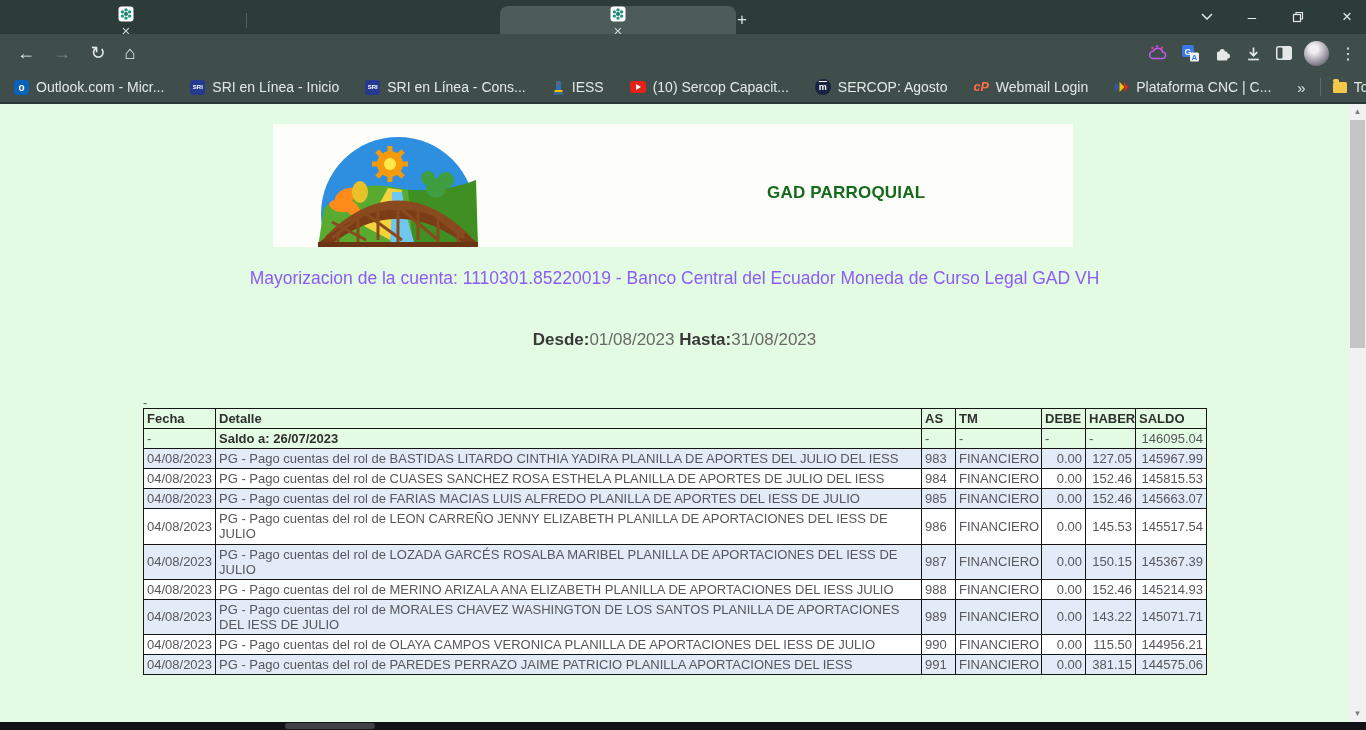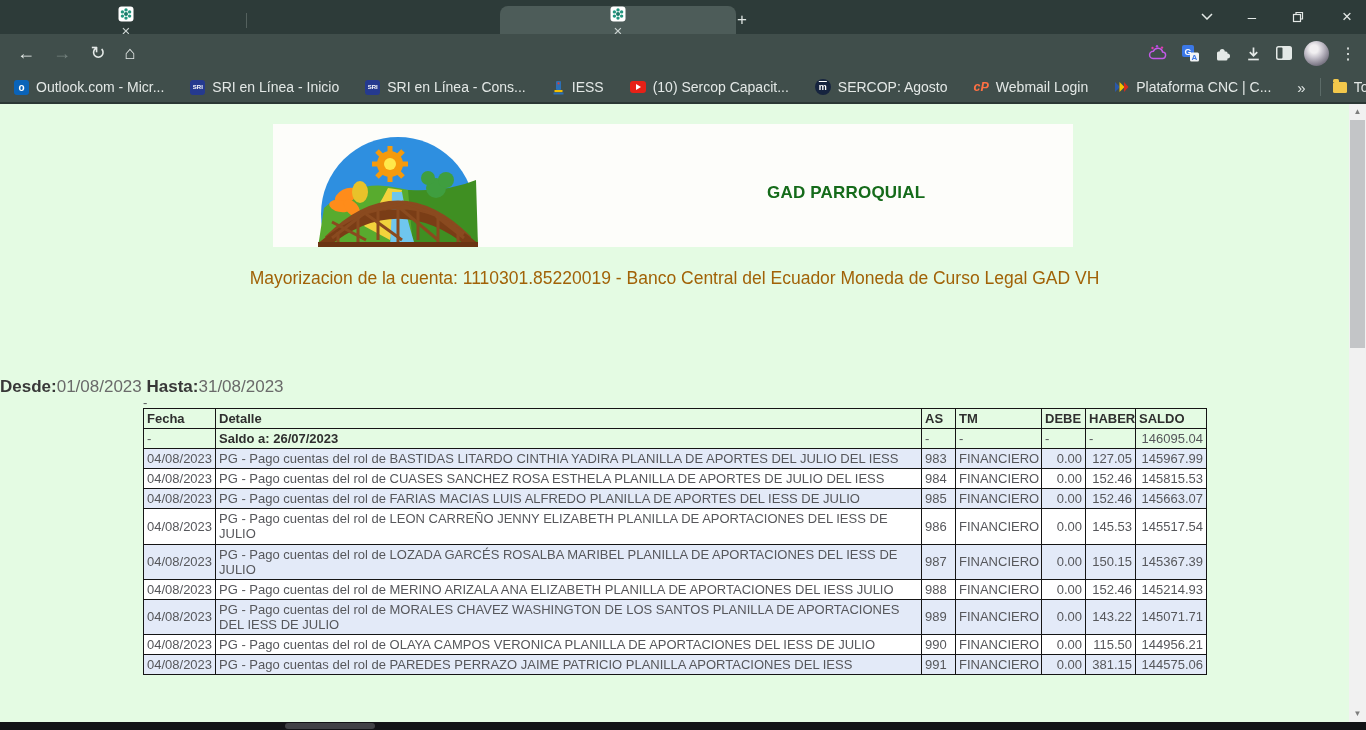--- a/index.html
+++ b/index.html
@@ -50,22 +50,22 @@
   .ic-folder { width:14px; height:11px; background:#f3c84b; border-radius:1.5px; position:relative; }
   .ic-folder::before { content:""; position:absolute; left:0; top:-3px; width:6px; height:3px; background:#f3c84b; border-radius:1.5px 1.5px 0 0; }
 
   
   .page { position:absolute; left:0; top:104px; width:1366px; height:618px; background:#e4fbe3; overflow:hidden; }
   .banner { position:absolute; left:273px; top:20px; width:800px; height:123px; background:#fdfdfa; }
   .brand-name { position:absolute; left:320px; top:24px; font-size:51px; font-weight:bold; letter-spacing:-1px;
                 background:linear-gradient(100deg,#e8611f 0%, #d8341f 55%, #cc2027 100%); -webkit-background-clip:text; background-clip:text; color:transparent; white-space:nowrap; }
   .brand-org { position:absolute; left:494px; top:31px; font-size:17px; font-weight:bold; color:#156b1a; letter-spacing:0.2px; white-space:nowrap;margin-top:28px; }
   .brand-tagline { position:absolute; left:356px; top:86px; font-family:"Liberation Serif", serif; font-style:italic; font-weight:bold; font-size:22px; color:#c99a18; white-space:nowrap; }
-  .page-heading { position:absolute; left:0; top:164px; width:1349px; text-align:center; font-size:17.5px; color:#a16207; }
-  .period-line { position:absolute; left:0; top:226px; width:1349px; text-align:left; font-size:17px; color:#6a6a6a;margin-top:47px; }
+  .page-heading { position:absolute; left:0; top:164px; width:1349px; text-align:center; font-size:17.5px; color:#8b5cf6; }
+  .period-line { position:absolute; left:0; top:226px; width:1349px; text-align:center; font-size:17px; color:#6a6a6a; }
   .b-label { font-weight:bold; color:#383838; }
   .account-line { position:absolute; left:143px; top:268px; font-size:13.5px; color:#6a6a6a; }
   .pre-dash { position:absolute; left:143px; top:291px; font-size:13px; color:#56575b; }
 
   
   .ledger { position:absolute; left:143px; top:304px; width:1063px; border-collapse:collapse; table-layout:fixed; font-size:13px; color:#56575b; }
   .ledger th, .ledger td { border:1px solid #151515; padding:2px 3px; line-height:1.16; vertical-align:middle; overflow:hidden; }
   .ledger th { text-align:left; color:#2f2f2f; background:#e4fbe3; }
   .r-open td { background:#e4fbe3; }
   .r-open .td-detalle { font-weight:bold; color:#2f2f2f; }

